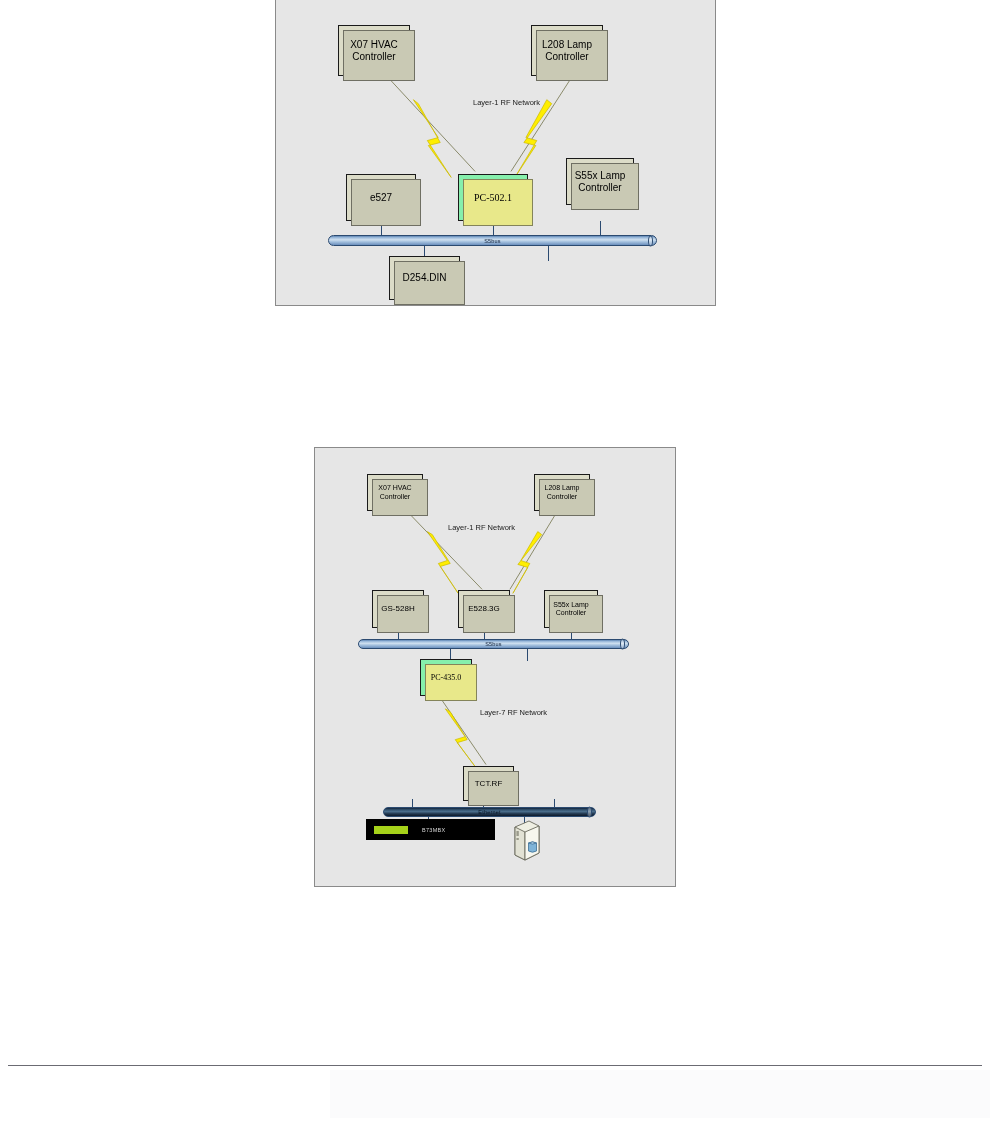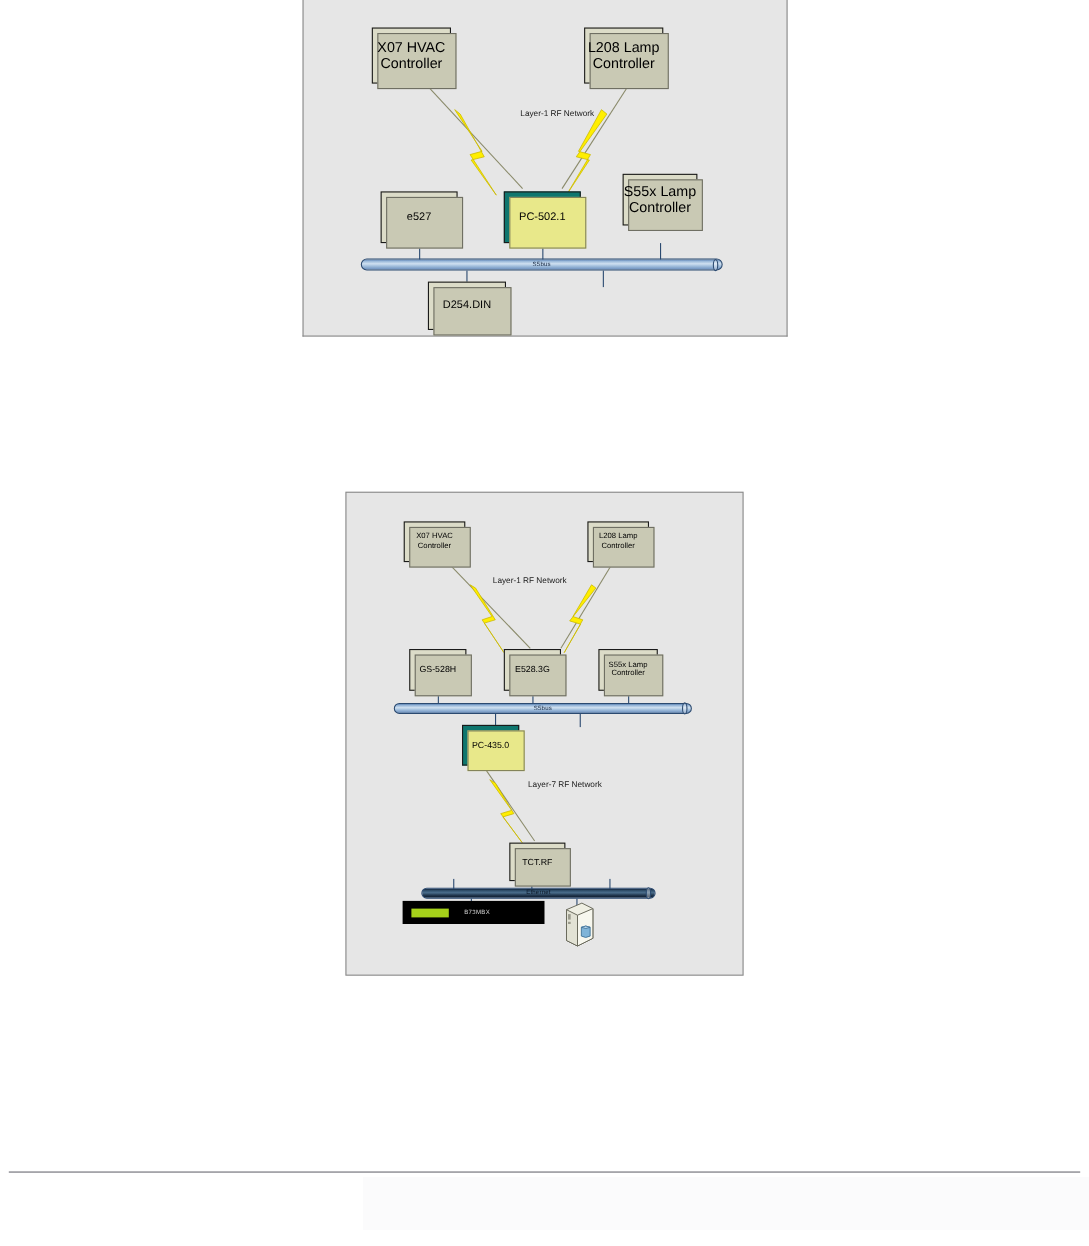--- a/index.html
+++ b/index.html
@@ -43,21 +43,21 @@
     content: "";
     position: absolute;
     left: 4px;
     top: 4px;
     width: 100%;
     height: 100%;
     background: #c9c9b4;
     border: 1px solid #6f6f63;
     z-index: -1;
   }
-  .node.accent { background: #0f766e; }
+  .node.accent { background: #86efac; font-family: Liberation Serif, serif; }
   .node.accent::after { background: #e8e88a; border-color: #84845a; }
   .node span { position: relative; z-index: 2; white-space: pre-line; }
 
   
   .bus {
     position: absolute;
     box-sizing: border-box;
     border-radius: 7px;
     border: 1px solid #2b4a70;
     display: flex;
@@ -149,21 +149,21 @@
   }
   #footer-band {
     position: absolute;
     left: 330px; top: 1070px;
     width: 660px; height: 48px;
     background: #fbfbfc;
   }
 
   
   .t10 { font-size: 10px; }
-  .t9  { font-size: 13px; }
+  .t9  { font-size: 10px; }
   .t8  { font-size: 8px; }
   .t7  { font-size: 7px; }
 </style>
 </head>
 <body>
 
 <div class="diagram" id="diagram-1">
 
   <svg class="overlay" viewBox="0 0 441 306" preserveAspectRatio="none">
 

